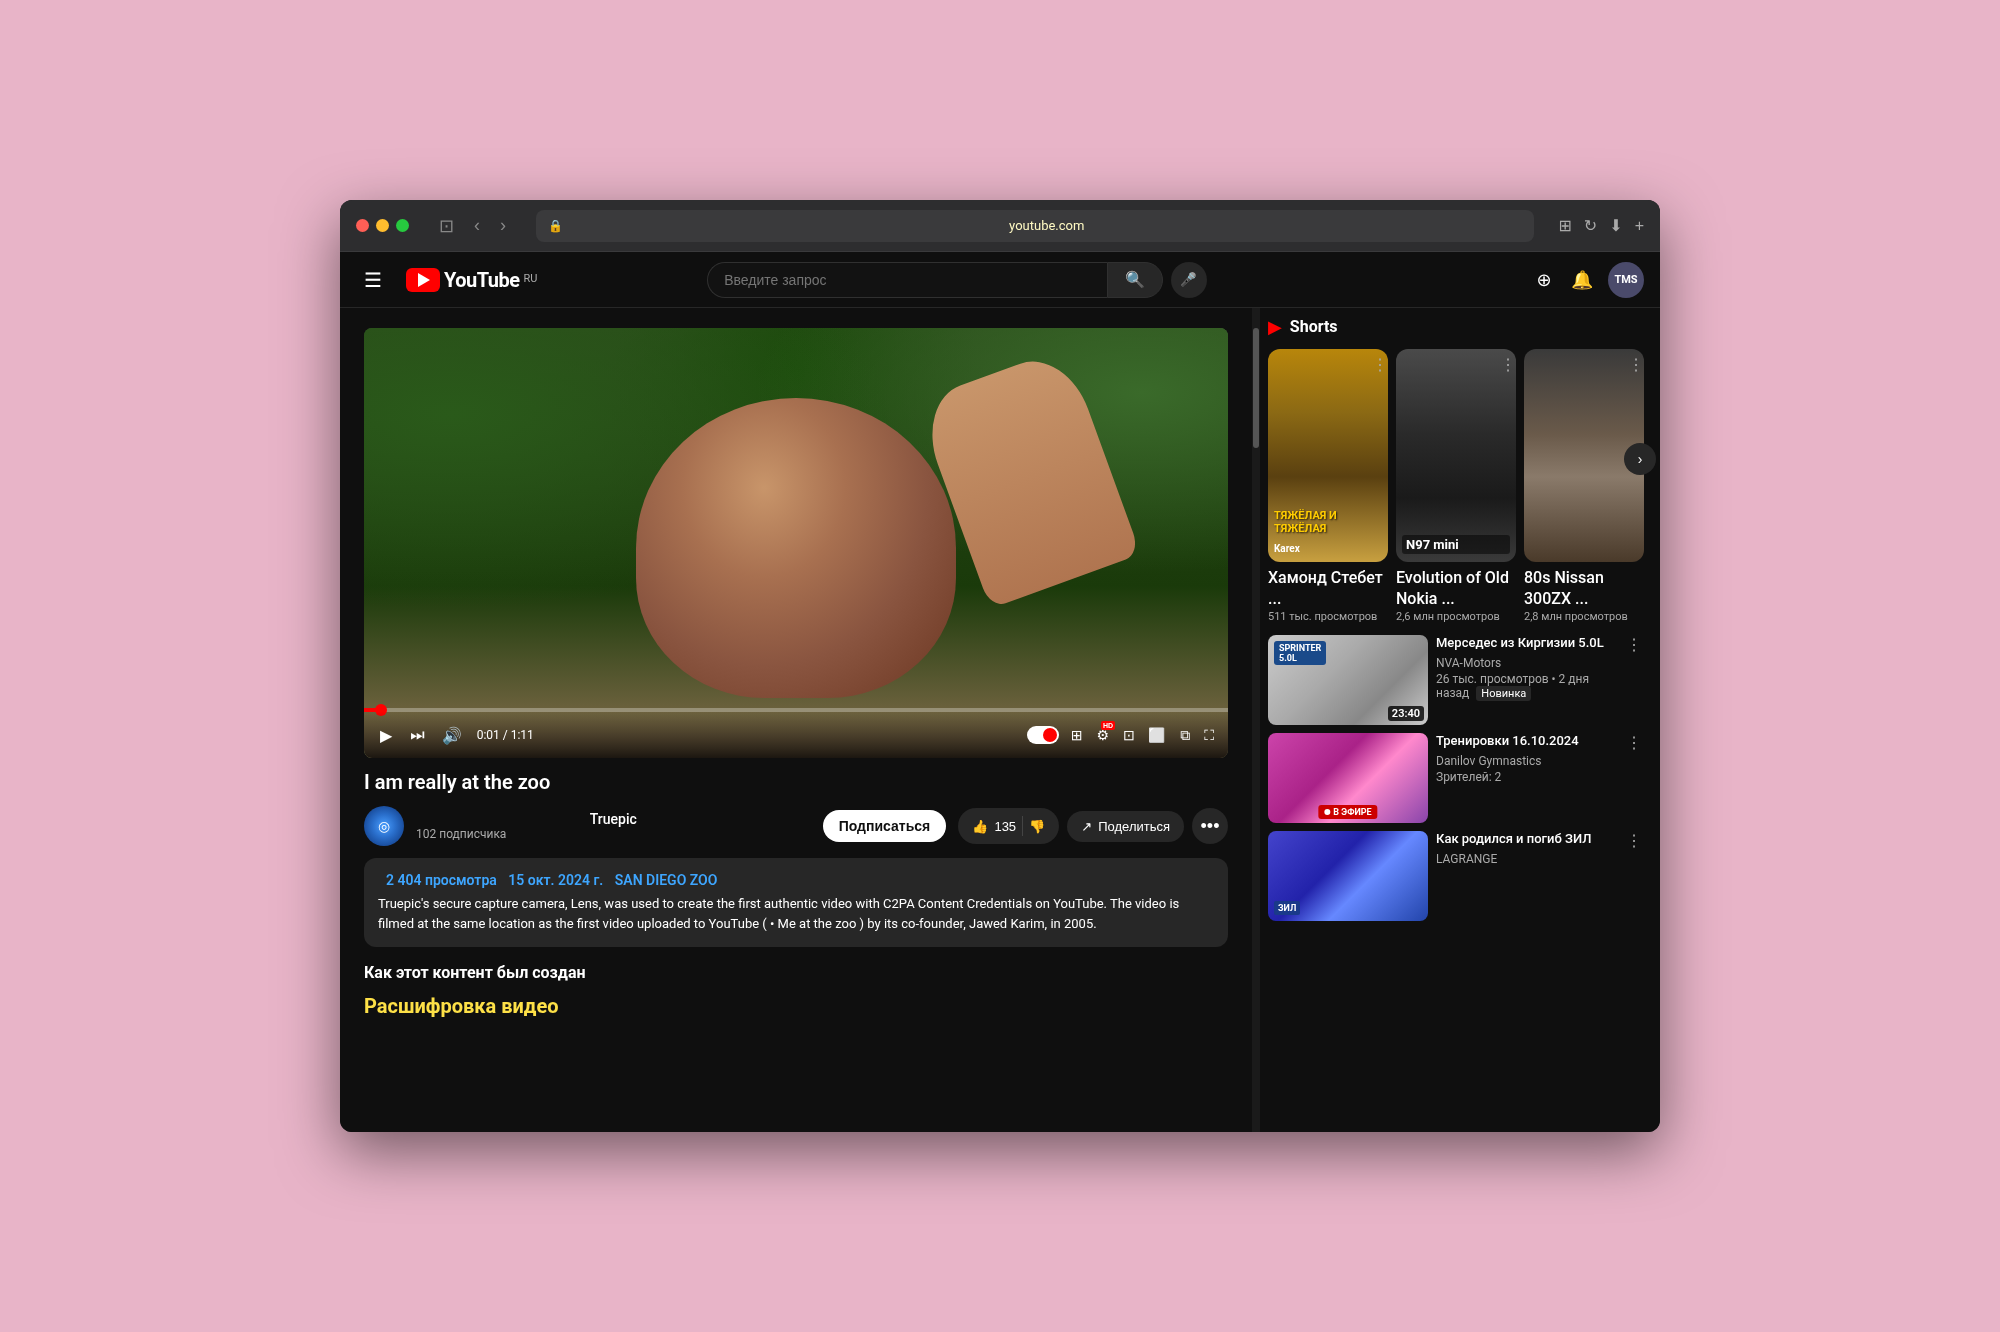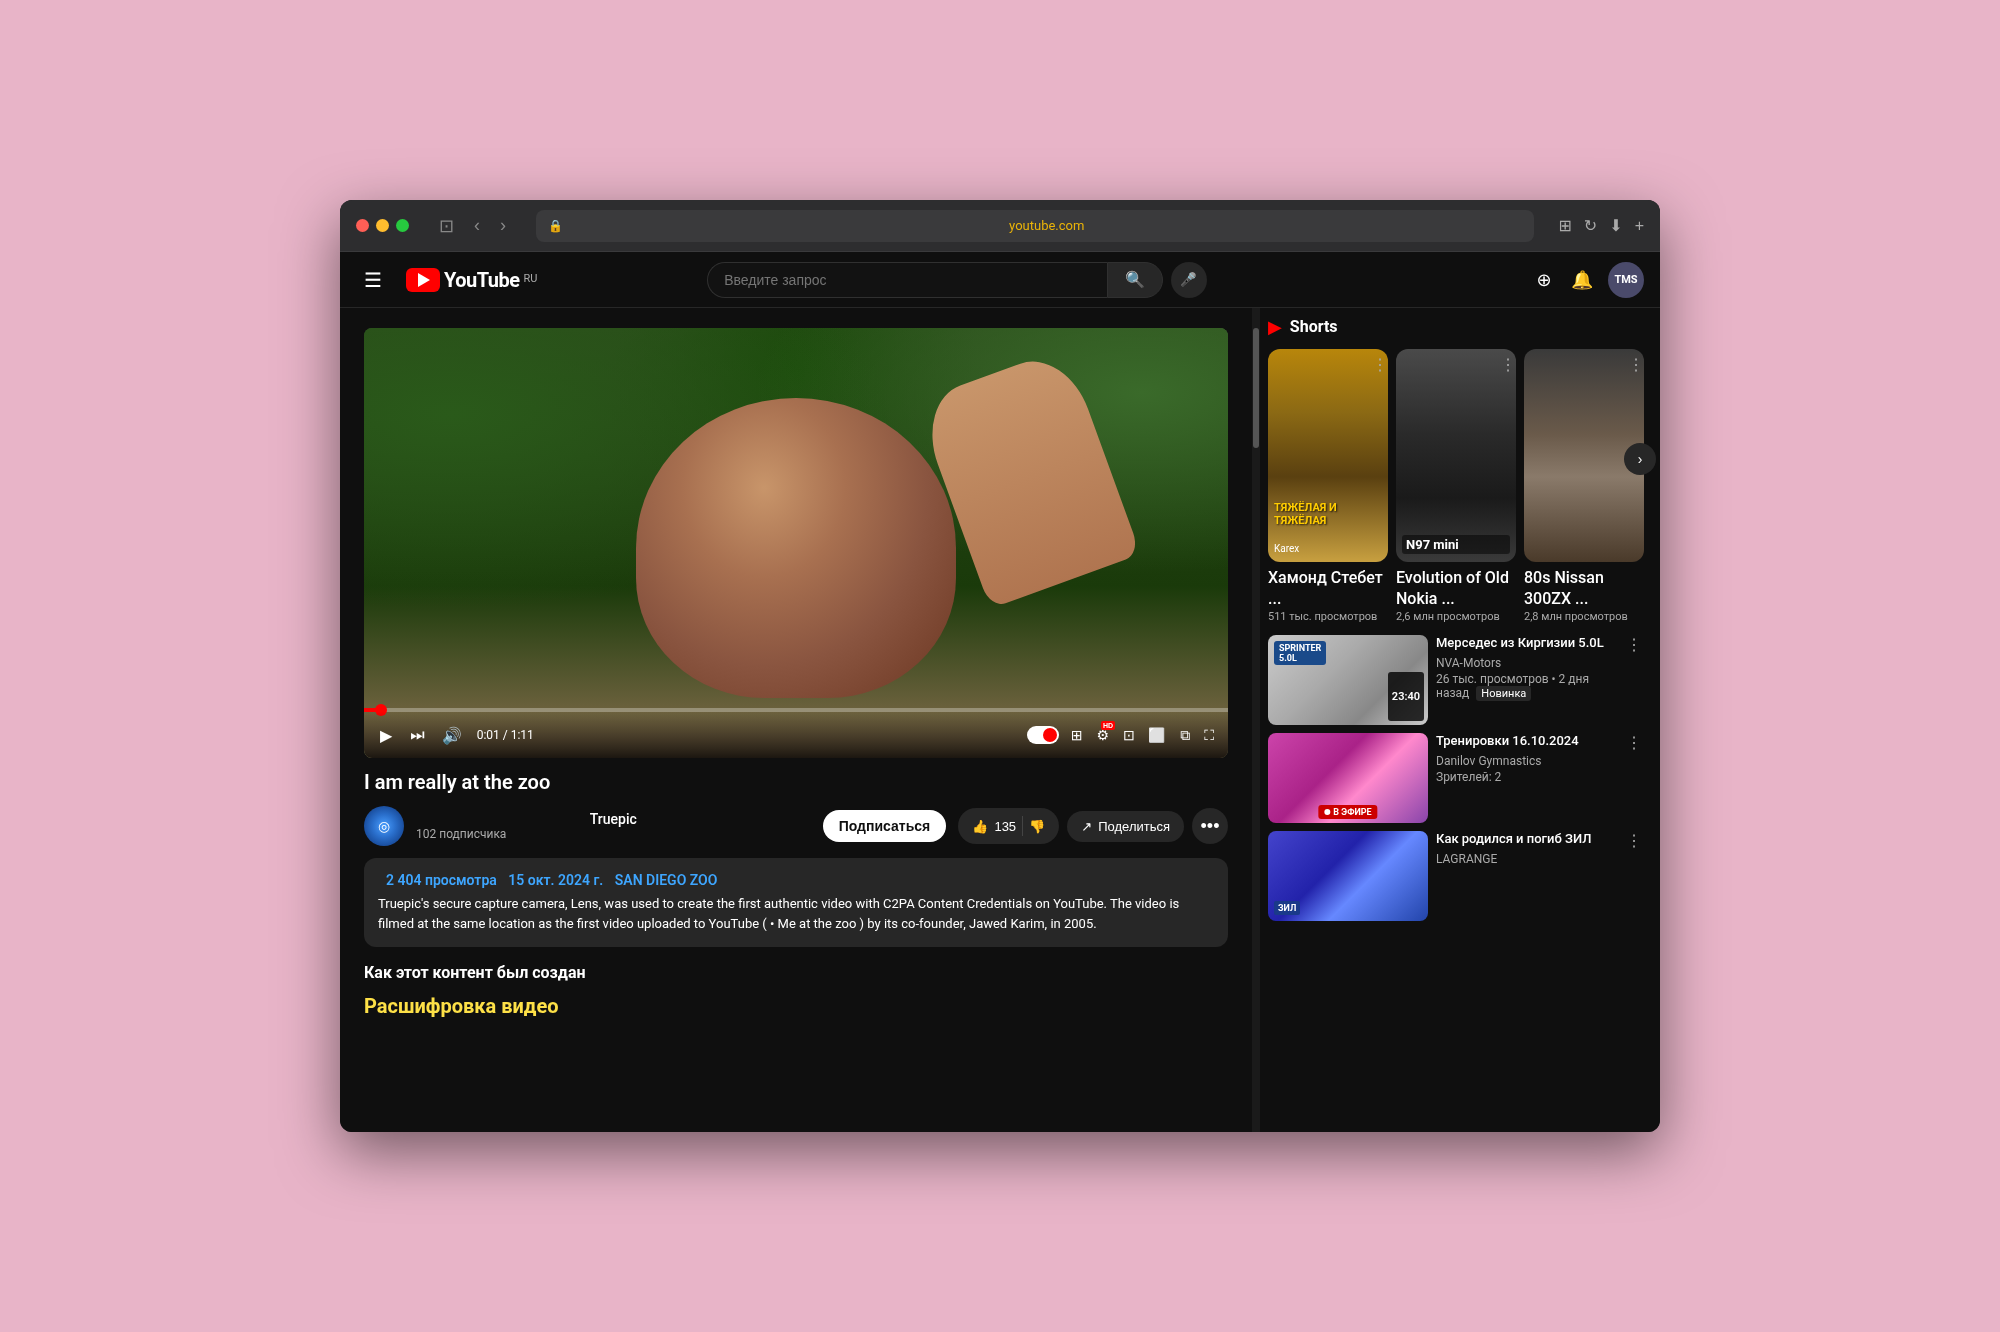--- a/index.html
+++ b/index.html
@@ -60,21 +60,21 @@
       align-items: center;
       background: #3a3a3c;
       border-radius: 8px;
       height: 32px;
       padding: 0 12px;
       gap: 8px;
       margin: 0 16px;
     }
     .lock-icon { color: #aaa; font-size: 12px; }
     .address-text {
-      color: #eab308;
+      color: #fef9c3;
       font-size: 13px;
       flex: 1;
       text-align: center;
     }
     .browser-actions {
       display: flex;
       align-items: center;
       gap: 12px;
       color: #aaa;
       font-size: 16px;
@@ -690,21 +690,21 @@
     .sidebar-thumb-zil {
       background: linear-gradient(135deg, #4444cc 0%, #2222aa 40%, #6688ff 60%, #2244aa 100%);
     }
     .thumb-duration {
       position: absolute;
       bottom: 4px;
       right: 4px;
       background: rgba(0,0,0,0.8);
       color: #fff;
       font-size: 11px;
-      padding: 18px 4px;
+      padding: 1px 4px;
       border-radius: 3px;
       font-weight: 600;
     }
     .thumb-sprinter-badge {
       position: absolute;
       top: 6px;
       left: 6px;
       background: #1a4a8a;
       color: #fff;
       font-size: 9px;
@@ -911,21 +911,21 @@
         <div class="shorts-header">
           <span class="shorts-icon">▶</span>
           <span class="shorts-title">Shorts</span>
         </div>
         <div class="shorts-grid">
 
           <div class="short-item">
             <div class="short-thumb short-thumb-1">
               <div class="short-overlay">
                 <div class="short-overlay-text">ТЯЖЁЛАЯ И ТЯЖЁЛАЯ</div>
-                <div style="color:#fff;font-size:10px;margin-top:16px;">Karex</div>
+                <div style="color:#fff;font-size:10px;margin-top:8px;font-weight:bold;">Karex</div>
               </div>
             </div>
             <button class="short-more">⋮</button>
             <div class="short-title">Хамонд Стебет ...</div>
             <div class="short-views">511 тыс. просмотров</div>
           </div>
 
           <div class="short-item">
             <div class="short-thumb short-thumb-2">
               <div class="short-overlay">

